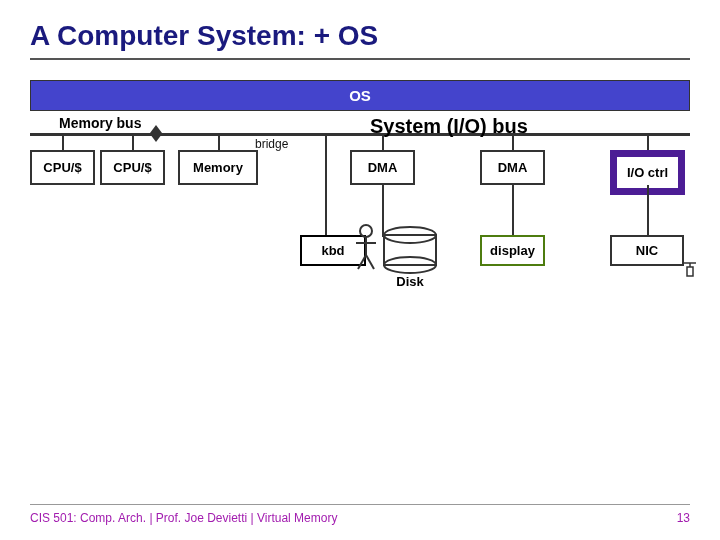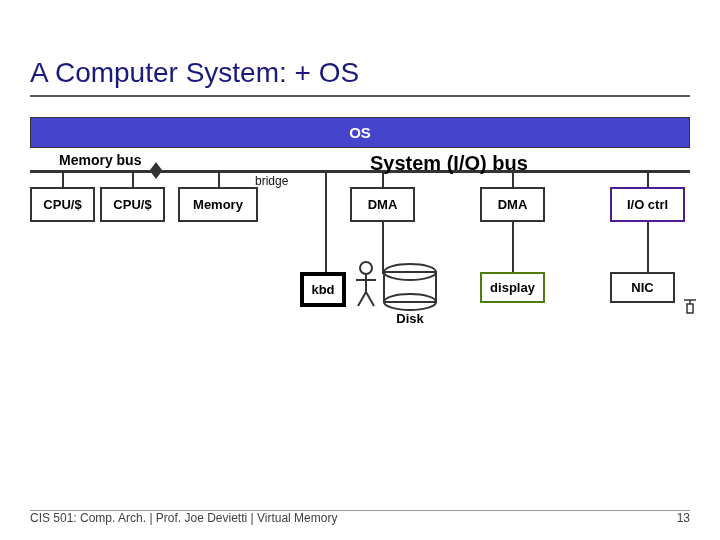--- a/index.html
+++ b/index.html
@@ -15,26 +15,25 @@
     .slide {
       width: 720px;
       height: 540px;
       padding: 20px 30px;
       background: #fff;
       position: relative;
     }
 
     .title {
       font-size: 28px;
-      font-weight: normal;
+      font-weight: bold;
       color: #1a1a7e;
       border-bottom: 2px solid #555;
       padding-bottom: 6px;
       margin-bottom: 20px;
-      margin-top: 37px;
     }
 
     .diagram {
       position: relative;
       margin: 0 auto;
       width: 660px;
     }
 
     
     .app-bar {
@@ -62,22 +61,23 @@
 
     
     .footer {
       position: absolute;
       bottom: 15px;
       left: 30px;
       right: 30px;
       display: flex;
       justify-content: space-between;
       font-size: 12px;
-      color: #404040;
+      color: #a21caf;
       border-top: 1px solid #999;
+      padding-top: 6px;
     }
 
     
     .arrow-down {
       width: 0;
       height: 0;
       border-left: 6px solid transparent;
       border-right: 6px solid transparent;
       border-top: 8px solid #333;
       display: inline-block;
@@ -142,25 +142,25 @@
       <div style="position:absolute; top:18px; left:188px; width:2px; height:17px; background:#333;"></div>
 
       <div style="position:absolute; top:35px; left:320px; width:65px; border:2px solid #333; text-align:center; padding:8px 2px; font-size:13px; font-weight:bold; background:#fff;">DMA</div>
 
       <div style="position:absolute; top:18px; left:352px; width:2px; height:17px; background:#333;"></div>
 
       <div style="position:absolute; top:35px; left:450px; width:65px; border:2px solid #333; text-align:center; padding:8px 2px; font-size:13px; font-weight:bold; background:#fff;">DMA</div>
 
       <div style="position:absolute; top:18px; left:482px; width:2px; height:17px; background:#333;"></div>
 
-      <div style="position:absolute; top:35px; left:580px; width:75px; border:2px solid #4c1d95; text-align:center; padding:8px 2px; font-size:13px; font-weight:bold; background:#fff;">I/O ctrl</div>
+      <div style="position:absolute; top:35px; left:580px; width:75px; border:7px solid #4c1d95; text-align:center; padding:8px 2px; font-size:13px; font-weight:bold; background:#fff;">I/O ctrl</div>
 
       <div style="position:absolute; top:18px; left:617px; width:2px; height:17px; background:#333;"></div>
 
-      <div style="position:absolute; top:120px; left:270px; width:46px; border:4px solid #000000; text-align:center; padding:6px 2px; font-size:13px; font-weight:bold; background:#fff;">kbd</div>
+      <div style="position:absolute; top:120px; left:270px; width:66px; border:2px solid #000000; text-align:center; padding:6px 2px; font-size:13px; font-weight:bold; background:#fff;">kbd</div>
 
       <div style="position:absolute; top:18px; left:295px; width:2px; height:102px; background:#333;"></div>
 
       <div style="position:absolute; top:108px; left:322px;">
         <svg width="28" height="50" viewBox="0 0 28 50">
 
           <circle cx="14" cy="8" r="6" fill="none" stroke="#333" stroke-width="2"></circle>
 
           <line x1="14" y1="14" x2="14" y2="32" stroke="#333" stroke-width="2"></line>
 
@@ -180,21 +180,21 @@
         </svg>
         <div style="text-align:center; font-size:13px; font-weight:bold; margin-top:-8px;">Disk</div>
       </div>
 
       <div style="position:absolute; top:70px; left:352px; width:2px; height:52px; background:#333;"></div>
 
       <div style="position:absolute; top:120px; left:450px; width:65px; border:2px solid #4d7c0f; text-align:center; padding:6px 2px; font-size:13px; font-weight:bold; background:#fff;">display</div>
 
       <div style="position:absolute; top:70px; left:482px; width:2px; height:50px; background:#333;"></div>
 
-      <div style="position:absolute; top:120px; left:580px; width:65px; border:2px solid #333; text-align:center; padding:6px 2px; font-size:13px; font-weight:bold; background:#fff;">NIC</div>
+      <div style="position:absolute; top:120px; left:580px; width:74px; border:2px solid #333; text-align:center; padding:6px 2px; font-size:13px; font-weight:bold; background:#fff;">NIC</div>
 
       <div style="position:absolute; top:70px; left:617px; width:2px; height:50px; background:#333;"></div>
 
       <div style="position:absolute; top:145px; left:650px;">
         <svg width="20" height="20" viewBox="0 0 20 20">
           <rect x="7" y="7" width="6" height="9" fill="none" stroke="#333" stroke-width="1.5"></rect>
           <line x1="10" y1="3" x2="10" y2="7" stroke="#333" stroke-width="1.5"></line>
           <line x1="4" y1="3" x2="16" y2="3" stroke="#333" stroke-width="1.5"></line>
         </svg>
       </div>

